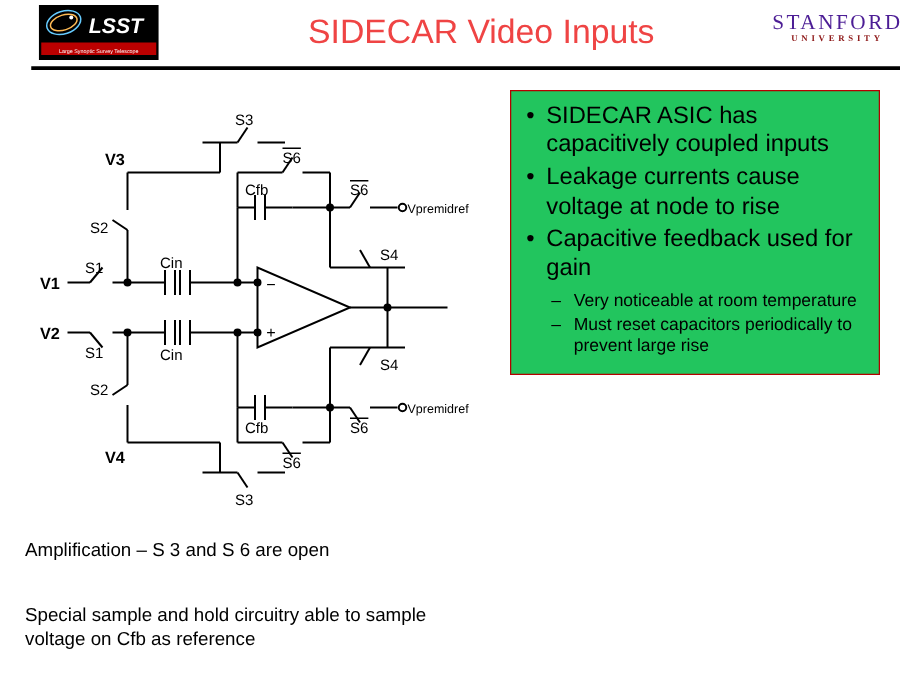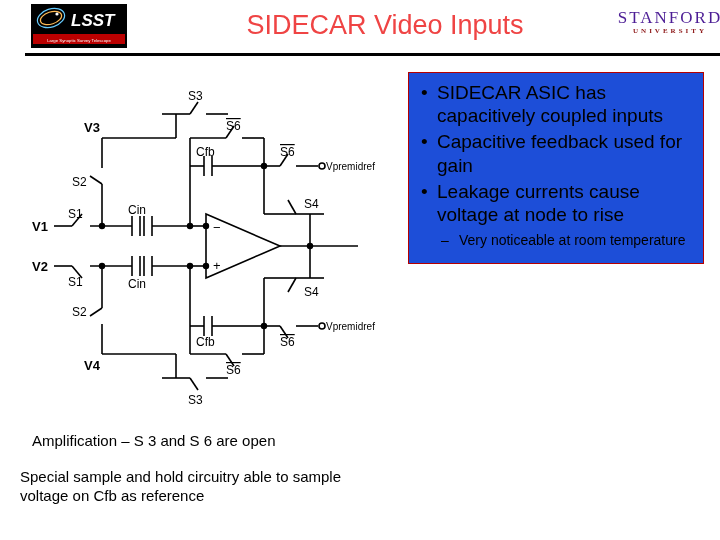--- a/index.html
+++ b/index.html
@@ -9,24 +9,24 @@
   .logo-stanford { position: absolute; right: 10px; top: 8px; width: 130px; text-align: center; }
   .logo-stanford .name { color: #4c1d95; font-family: Georgia, 'Times New Roman', serif; font-size: 17px; letter-spacing: 2px; font-weight: 500; }
   .logo-stanford .sub { color: #8c1515; font-family: Georgia, serif; font-size: 7px; letter-spacing: 3px; margin-top: -1px; font-weight: bold; }
   .title { position: absolute; left: 0; right: 0; top: 10px; text-align: center; font-size: 27px; color: #ef4444; }
   .hr { position: absolute; top: 53px; left: 0; right: 0; height: 3px; background: #000; }
 
   .diagram { position: absolute; left: 28px; top: 74px; width: 348px; height: 344px; }
   .diagram svg { width: 100%; height: 100%; }
   .diagram text { font-family: Arial, sans-serif; }
 
-  .caption1 { position: absolute; left: 32px; top: 432px; font-size: 15px; }
-  .caption2 { position: absolute; left: 20px; top: 468px; width: 340px; font-size: 15px; line-height: 1.25; }
-
-  .bullets { position: absolute; right: 16px; top: 72px; width: 296px; border: 1px solid #b50000; background: #1d4ed8; padding: 8px 8px 12px 8px; }
+  .caption1 { position: absolute; left: 20px; top: 432px; font-size: 15px; }
+  .caption2 { position: absolute; left: 20px; top: 484px; width: 340px; font-size: 15px; line-height: 1.25; }
+
+  .bullets { position: absolute; right: 16px; top: 72px; width: 296px; border: 1px solid #b50000; background: #22c55e; padding: 8px 8px 12px 8px; }
   .bullets ul { list-style: none; }
   .bullets .main { font-size: 19px; line-height: 1.22; padding-left: 20px; position: relative; margin-bottom: 3px; }
   .bullets .main::before { content: "•"; position: absolute; left: 4px; top: 0; }
   .sublist { margin-top: 6px; padding-left: 24px; }
   .bullets .sub { font-size: 14px; line-height: 1.22; padding-left: 18px; position: relative; margin-bottom: 2px; }
   .bullets .sub::before { content: "–"; position: absolute; left: 0; top: 0; }
 </style>
 </head>
 <body>
 
@@ -185,19 +185,20 @@
   </g>
 </svg>
 </div>
 
 <div class="caption1">Amplification – S 3 and S 6 are open</div>
 <div class="caption2">Special sample and hold circuitry able to sample voltage on Cfb as reference</div>
 
 <div class="bullets">
   <ul>
     <li class="main">SIDECAR ASIC has capacitively coupled inputs</li>
+    <li class="main">Leakage currents cause voltage at node to rise</li>
     <li class="main">Capacitive feedback used for gain</li>
-    <li class="main">Leakage currents cause voltage at node to rise</li>
   </ul>
   <ul class="sublist">
     <li class="sub">Very noticeable at room temperature</li>
+    <li class="sub">Must reset capacitors periodically to prevent large rise</li>
   </ul>
 </div>
 
 </body></html>

